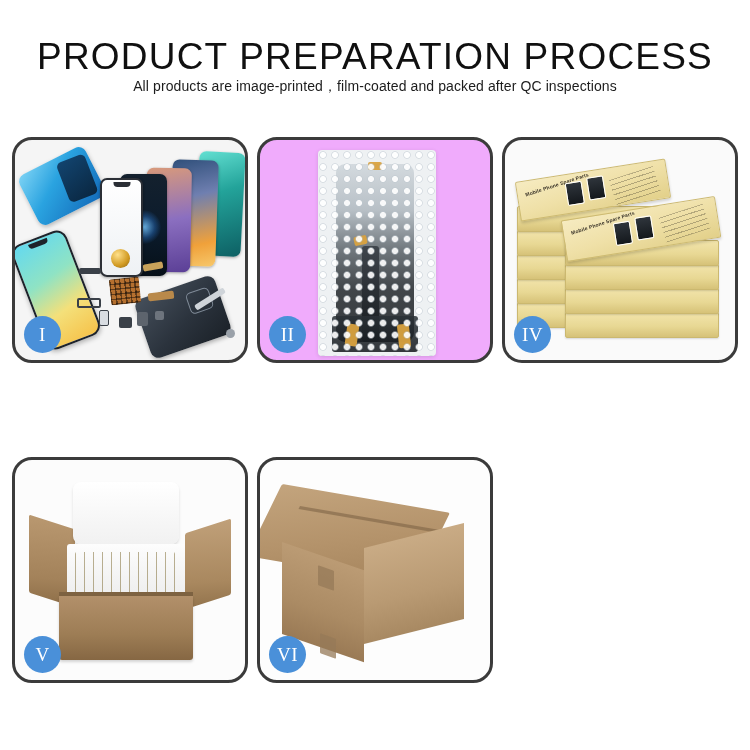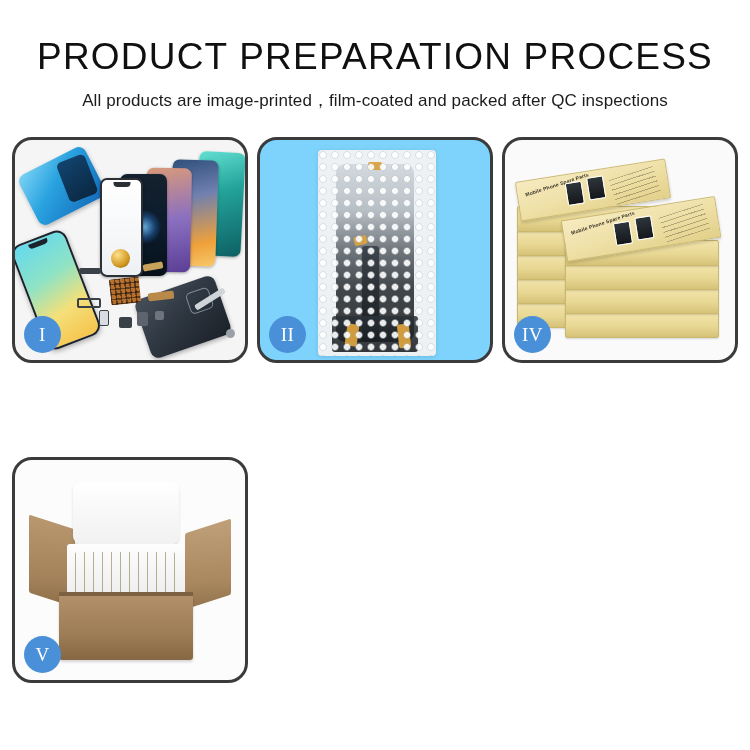--- a/index.html
+++ b/index.html
@@ -19,22 +19,21 @@
   .title {
     font-size: 37px;
     letter-spacing: 1.2px;
     color: #101010;
     font-weight: 400;
     font-family: "Liberation Sans", sans-serif;
     white-space: nowrap;
   }
 
   .subtitle {
-    margin-top: 11px;
-    font-size: 17px;
+    font-size: 14px;
     color: #1c1c1c;
     font-weight: 400;
     letter-spacing: .1px;
     white-space: nowrap;
   }
 
   
   .grid {
     position: absolute;
     left: 12px; top: 137px;
@@ -152,21 +151,21 @@
   .pc { left: 133px; bottom: 60px; width: 26px; height: 8px; background:#b9894a; transform:rotate(-6deg); }
   .pd { left: 62px;  bottom: 52px; width: 24px; height: 10px; border:2px solid #3a4048; background:transparent; }
   .pe { left: 84px;  bottom: 34px; width: 10px; height: 16px; background:#d9dde2; border:1.5px solid #3a4048; }
   .pf { left: 104px; bottom: 32px; width: 13px; height: 11px; }
   .pg { left: 122px; bottom: 34px; width: 11px; height: 14px; background:#5d646d; }
   .ph { left: 140px; bottom: 40px; width: 9px;  height: 9px;  background:#6d747d; }
   .pi { right: 18px; bottom: 58px; width: 34px; height: 6px; background:#cfd4d9; transform:rotate(-32deg); }
   .pj { right: 10px; bottom: 22px; width: 9px;  height: 9px;  background:#9aa1a9; border-radius:50%; }
 
   
-  .p2 { background: #7dd3fc; }
+  .p2 { background: #f0abfc; }
   .bubblebag {
     position: absolute; left: 58px; top: 10px; width: 118px; height: 206px;
     background: #eef1f3;
     border-radius: 4px;
     box-shadow: 0 1px 4px rgba(0,0,0,.12);
     overflow: hidden;
   }
   .bubbletex {
     position: absolute; inset: 0;
     background-image:
@@ -439,15 +438,26 @@
         <div class="v-flapR"></div>
         <div class="v-foam-lid"></div>
         <div class="v-foam-inner"></div>
         <div class="v-yellow"></div>
         <div class="v-rim"></div>
         <div class="v-front"></div>
       </div>
       <div class="badge">V</div>
     </div>
 
+    <div class="panel p6">
+      <div class="photo">
+        <div class="c-top"></div>
+        <div class="c-seam"></div>
+        <div class="c-left"></div>
+        <div class="c-right"></div>
+        <div class="c-tape ct1"></div>
+        <div class="c-tape ct2"></div>
+      </div>
+      <div class="badge">VI</div>
+    </div>
 
   </div>
 </div>
 
 </body></html>

